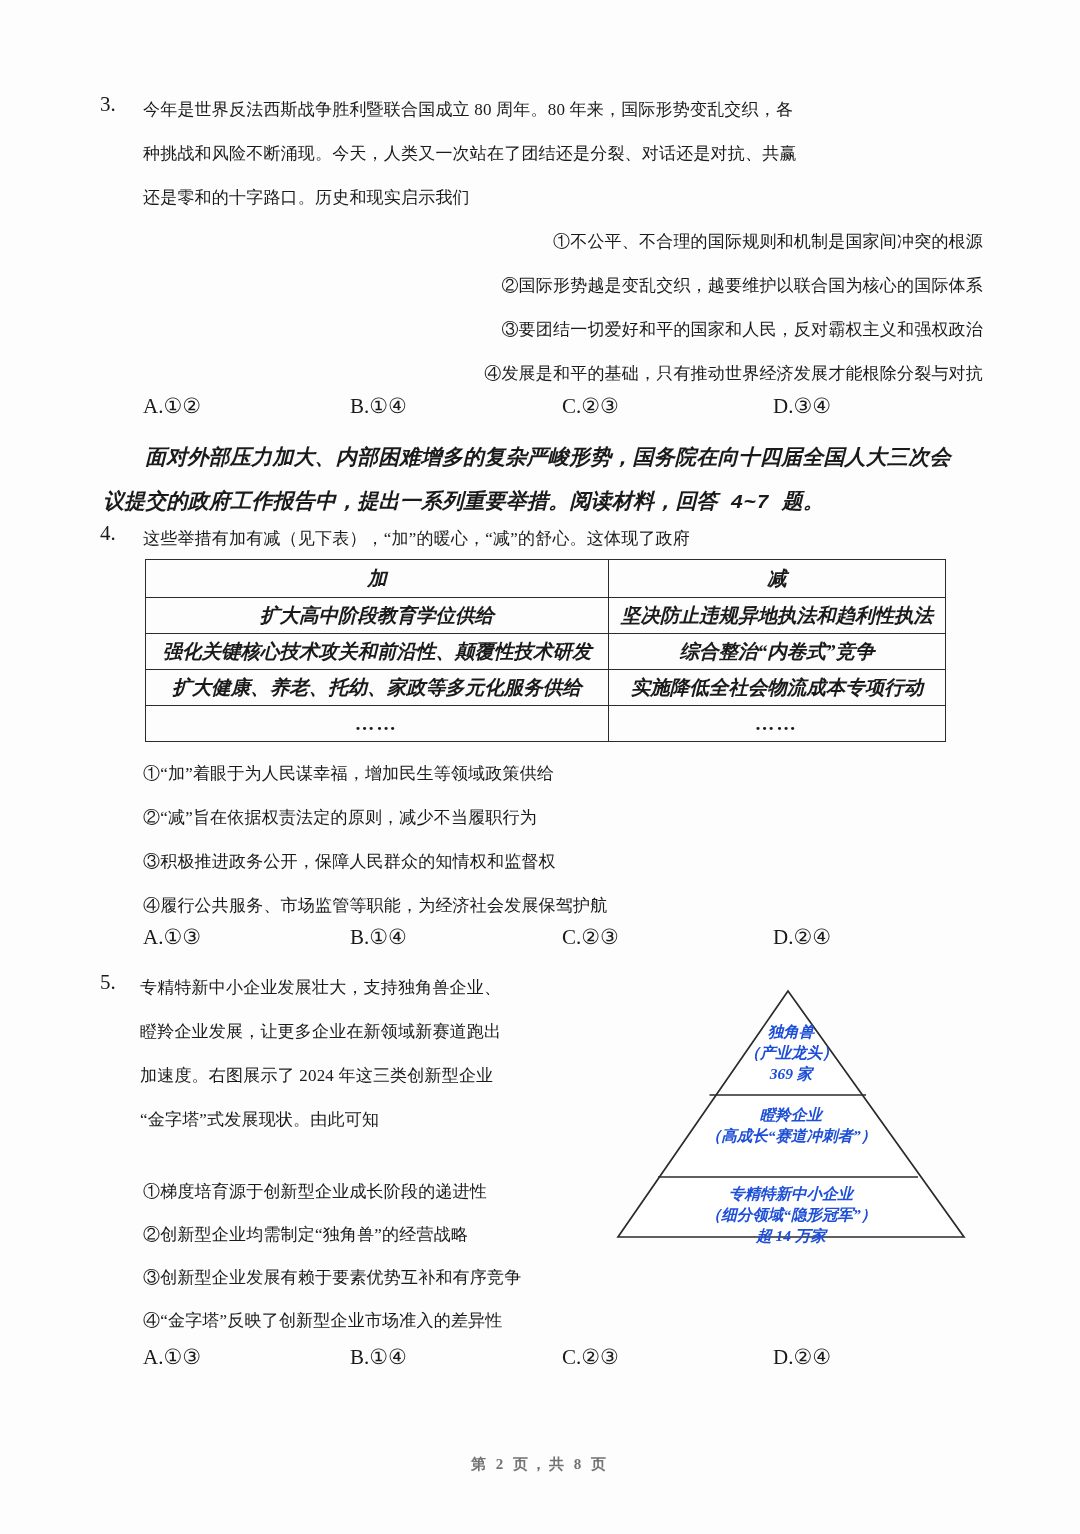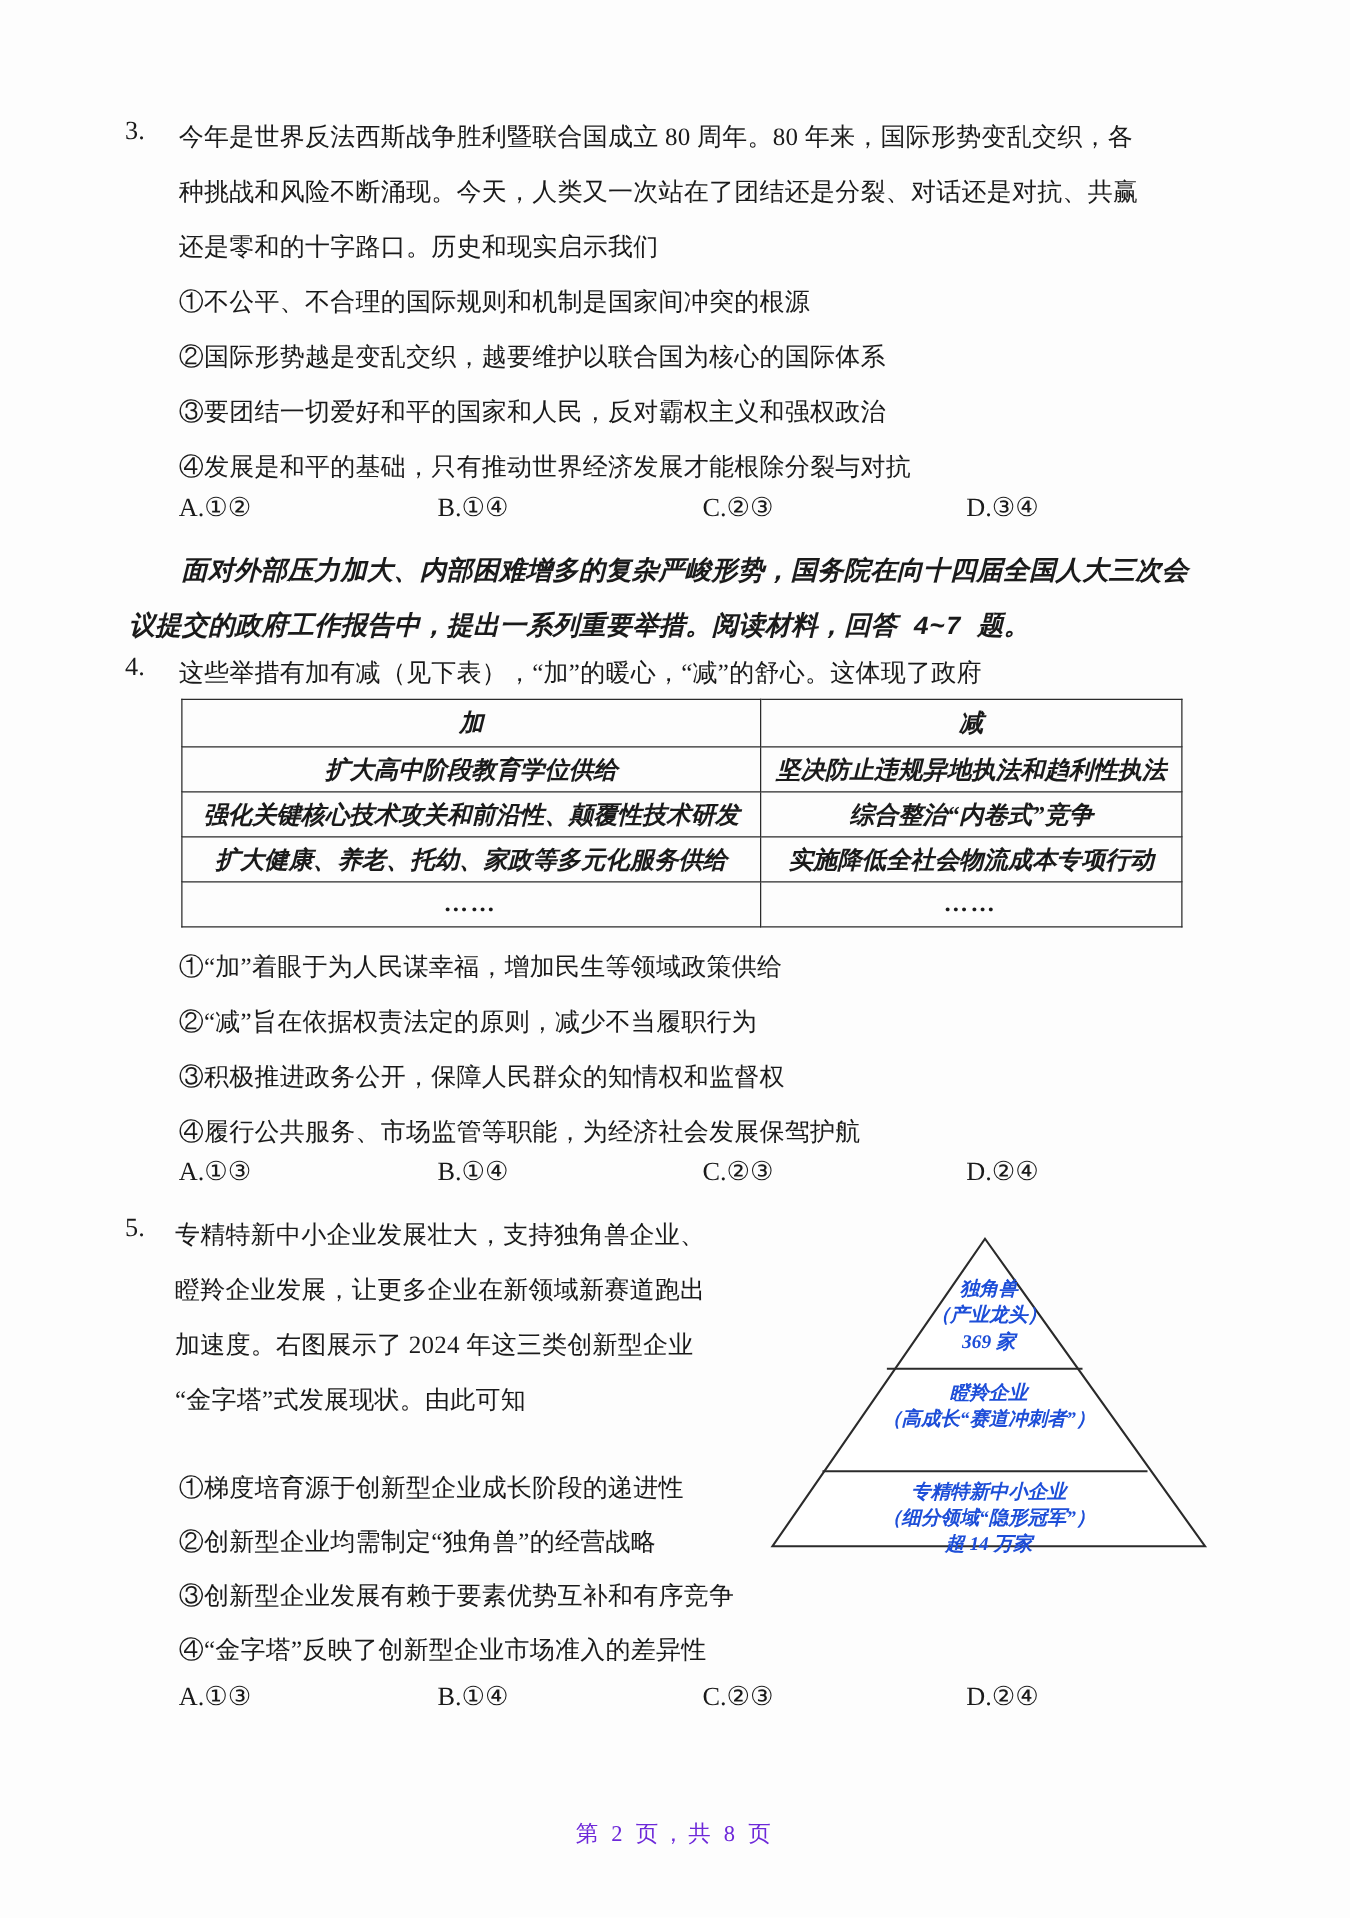--- a/index.html
+++ b/index.html
@@ -17,21 +17,21 @@
   }
   .page {
     position: absolute;
     inset: 0;
     background: #fdfdfd;
   }
 
   
   .q-block {
     position: absolute;
-    font-size: 20px;
+    font-size: 17px;
     line-height: 44px;
     letter-spacing: 0.2px;
   }
   .qnum {
     position: absolute;
     font-size: 21px;
     font-family: "Liberation Serif", serif;
   }
   .line {
     white-space: nowrap;
@@ -99,39 +99,40 @@
     line-height: 21px;
     color: #1d4ed8;
     white-space: nowrap;
   }
 
   
   .footer {
     position: absolute;
     width: 100%;
     text-align: center;
-    font-size: 18px;
+    font-size: 15px;
     letter-spacing: 3px;
-    color: #6d28d9;
+    color: #737373;
+    font-weight: bold;
   }
 </style>
 </head>
 <body>
 
 <div class="page">
 
   <div class="qnum" style="left:100px; top:92px;">3.</div>
 
   <div class="q-block" style="left:143px; top:88px; width:840px;">
     <div class="line">今年是世界反法西斯战争胜利暨联合国成立 80 周年。80 年来，国际形势变乱交织，各</div>
     <div class="line">种挑战和风险不断涌现。今天，人类又一次站在了团结还是分裂、对话还是对抗、共赢</div>
     <div class="line">还是零和的十字路口。历史和现实启示我们</div>
   </div>
 
-  <div class="q-block" style="left:143px; top:220px; width:840px;">
+  <div class="q-block" style="left:143px; top:220px; width:840px;text-align:right;">
     <div class="opt-line">①不公平、不合理的国际规则和机制是国家间冲突的根源</div>
     <div class="opt-line">②国际形势越是变乱交织，越要维护以联合国为核心的国际体系</div>
     <div class="opt-line">③要团结一切爱好和平的国家和人民，反对霸权主义和强权政治</div>
     <div class="opt-line">④发展是和平的基础，只有推动世界经济发展才能根除分裂与对抗</div>
   </div>
 
   <div class="choices" style="left:143px; top:394px; width:840px; height:30px;">
     <span class="ch ch-a">A.①②</span>
     <span class="ch ch-b">B.①④</span>
     <span class="ch ch-c">C.②③</span>

